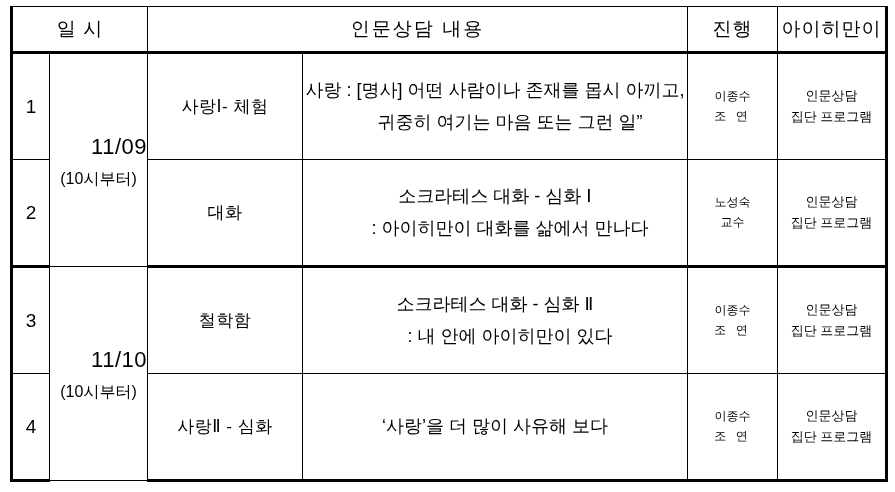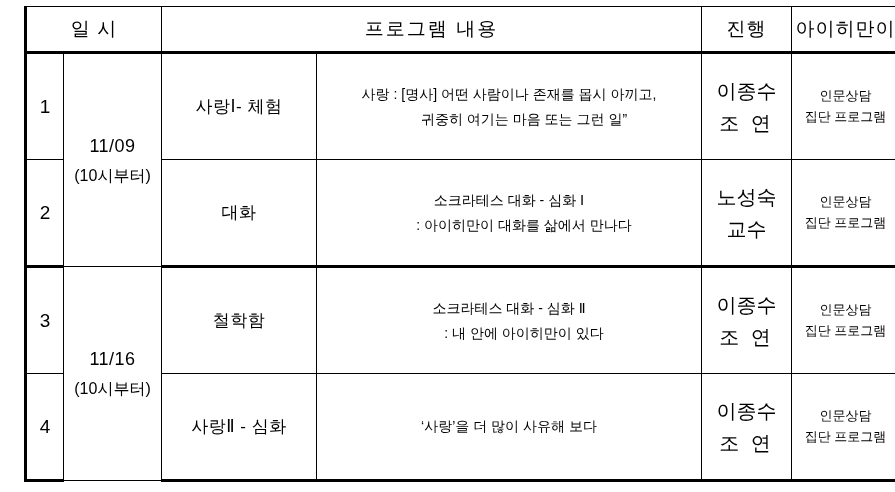--- a/index.html
+++ b/index.html
@@ -12,21 +12,21 @@
     height: 492px;
     font-family: "Liberation Sans", "DejaVu Sans", sans-serif;
     color: #000000;
     overflow: hidden;
   }
   #sheet {
     position: relative;
     width: 895px;
     height: 492px;
     box-sizing: border-box;
-    padding: 6px 10px 8px 24px;
+    padding: 6px 10px 8px 10px;
   }
   table.schedule {
     border-collapse: collapse;
     table-layout: fixed;
     width: 875px;
     height: 476px;
   }
   table.schedule td, table.schedule th {
     border: 1px solid #000000;
     padding: 0;
@@ -61,43 +61,44 @@
 
   td.no {
     font-size: 19px;
   }
   td.date {
     font-size: 13px;
     line-height: 1.5;
   }
   td.date .big {
     display: block;
-    font-size: 18px;
+    font-size: 22px;
     letter-spacing: 0.5px;
     margin-bottom: 4px;
+    text-align: right;
   }
   td.date .small {
     display: block;
     font-size: 16px;
   }
   td.title {
     font-size: 17px;
     letter-spacing: 0.5px;
   }
   td.desc {
     text-align: left;
     padding: 0 14px;
-    font-size: 14px;
+    font-size: 18px;
     line-height: 1.75;
     border-radius: 17px;
   }
   td.desc .line { display: block; white-space: pre; }
   td.desc .line.indent { padding-left: 30px; }
   td.host {
-    font-size: 20px;
+    font-size: 12px;
     line-height: 1.6;
   }
   td.host .l2 { letter-spacing: 3px; }
   td.mode {
     font-size: 13px;
     line-height: 1.6;
   }
 </style>
 </head>
 <body>
@@ -108,21 +109,21 @@
       <col class="c-no">
       <col class="c-date">
       <col class="c-title">
       <col class="c-desc">
       <col class="c-host">
       <col class="c-mode">
     </colgroup>
     <thead>
       <tr>
         <th colspan="2" class="h-date thick-left">일  시</th>
-        <th colspan="2" class="h-prog">프로그램  내용</th>
+        <th colspan="2" class="h-prog">인문상담  내용</th>
         <th class="h-host">진행</th>
         <th class="h-mode thick-right">아이히만이</th>
       </tr>
     </thead>
     <tbody>
       <tr>
         <td class="no thick-top thick-left">1</td>
         <td class="date thick-top" rowspan="2">
           <span class="big">11/09</span>
           <span class="small">(10시부터)</span>
@@ -153,21 +154,21 @@
           <span class="l1">교수</span>
         </td>
         <td class="mode thick-right thick-bottom">
           <span>인문상담</span><br>
           <span>집단 프로그램</span>
         </td>
       </tr>
       <tr>
         <td class="no thick-left">3</td>
         <td class="date" rowspan="2">
-          <span class="big">11/16</span>
+          <span class="big">11/10</span>
           <span class="small">(10시부터)</span>
         </td>
         <td class="title">철학함</td>
         <td class="desc">
           <span class="line">소크라테스 대화 - 심화 Ⅱ</span>
           <span class="line indent">: 내 안에 아이히만이 있다</span>
         </td>
         <td class="host">
           <span class="l1">이종수</span><br>
           <span class="l2">조  연</span>

